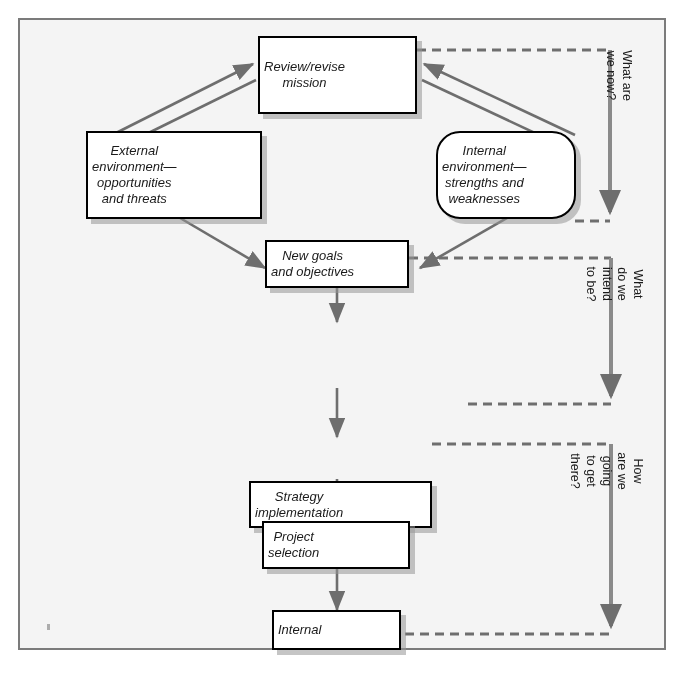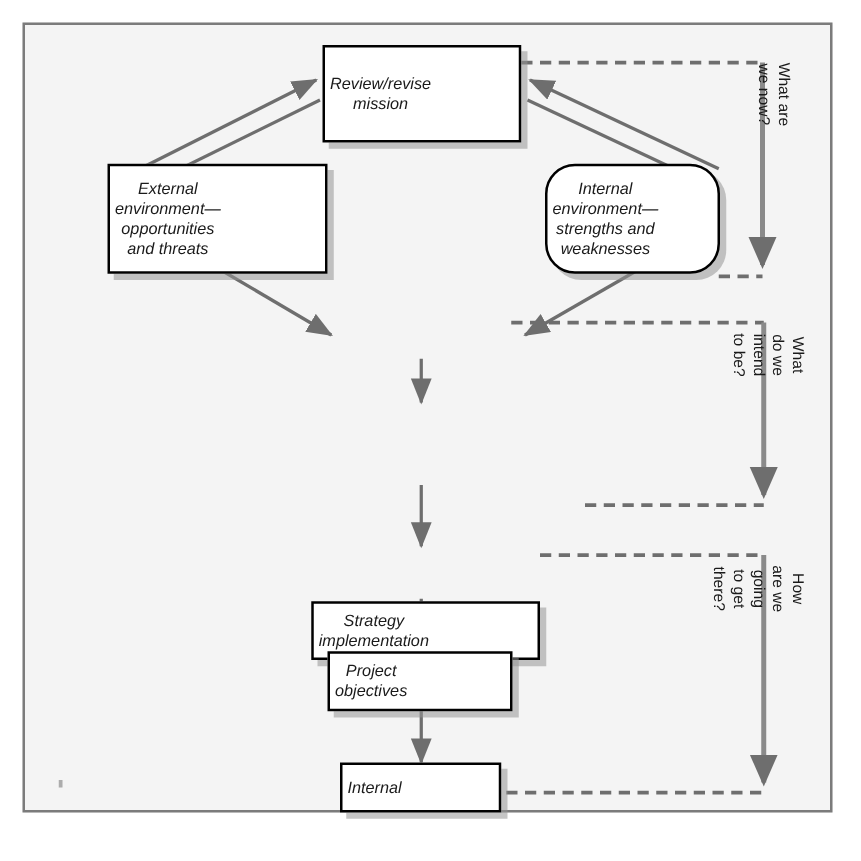--- a/index.html
+++ b/index.html
@@ -151,30 +151,34 @@
 and threats</span>
   </div>
 
   <div class="node" style="left:436px; top:131px; width:140px; height:88px;border-radius:24px;">
     <span style="white-space:pre-line">Internal
 environment—
 strengths and
 weaknesses</span>
   </div>
 
+  <div class="node" style="left:265px; top:240px; width:144px; height:48px;">
+    <span style="white-space:pre-line">New goals
+and objectives</span>
+  </div>
 
 
   <div class="node" style="left:249px; top:433px; width:183px; height:47px;margin-top:48px;">
     <span style="white-space:pre-line">Strategy
 implementation</span>
   </div>
 
   <div class="node" style="left:262px; top:521px; width:148px; height:48px;">
     <span style="white-space:pre-line">Project
-objectives</span>
+selection</span>
   </div>
 
   <div class="node" style="left:272px; top:610px; width:129px; height:40px;">
     <span style="white-space:pre-line">Internal</span>
   </div>
 
   <div class="vlabel" style="left:634px; top:48px;">What are we now?</div>
 
   <div class="vlabel" style="left:645px; top:262px;">What do we
 intend to be?</div>

